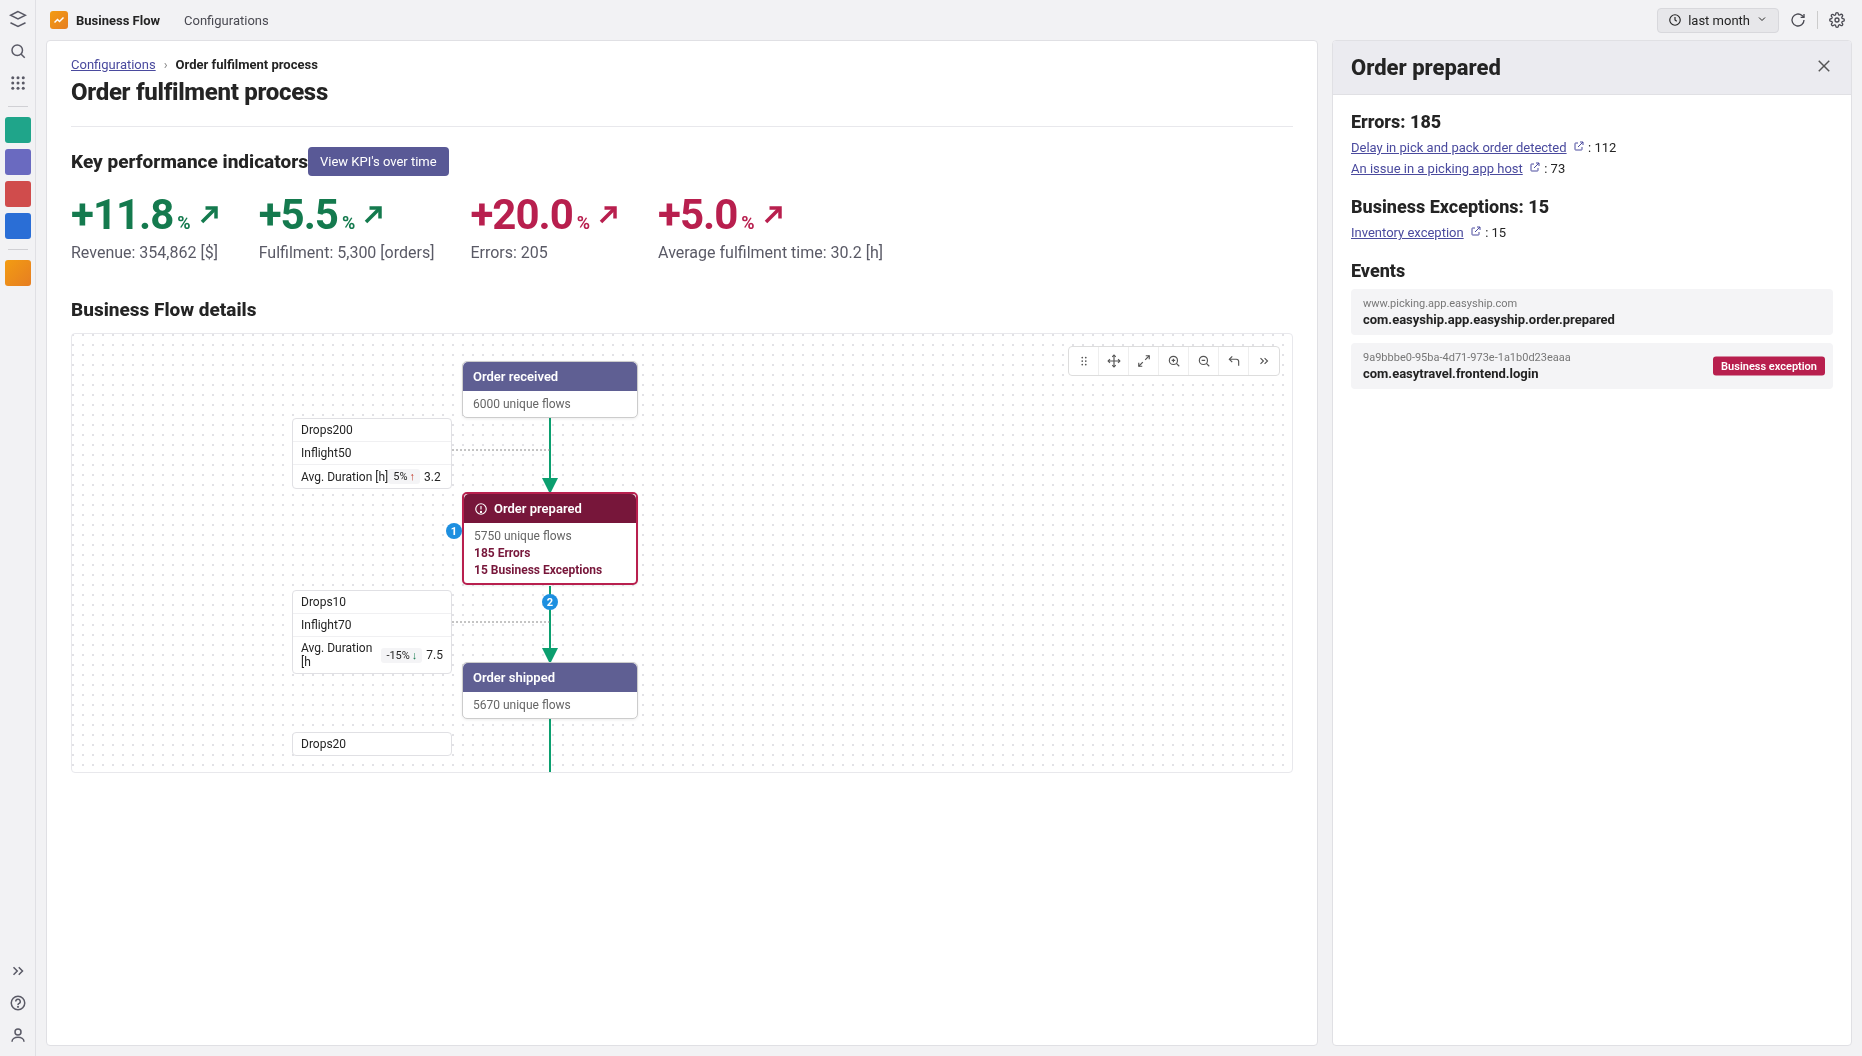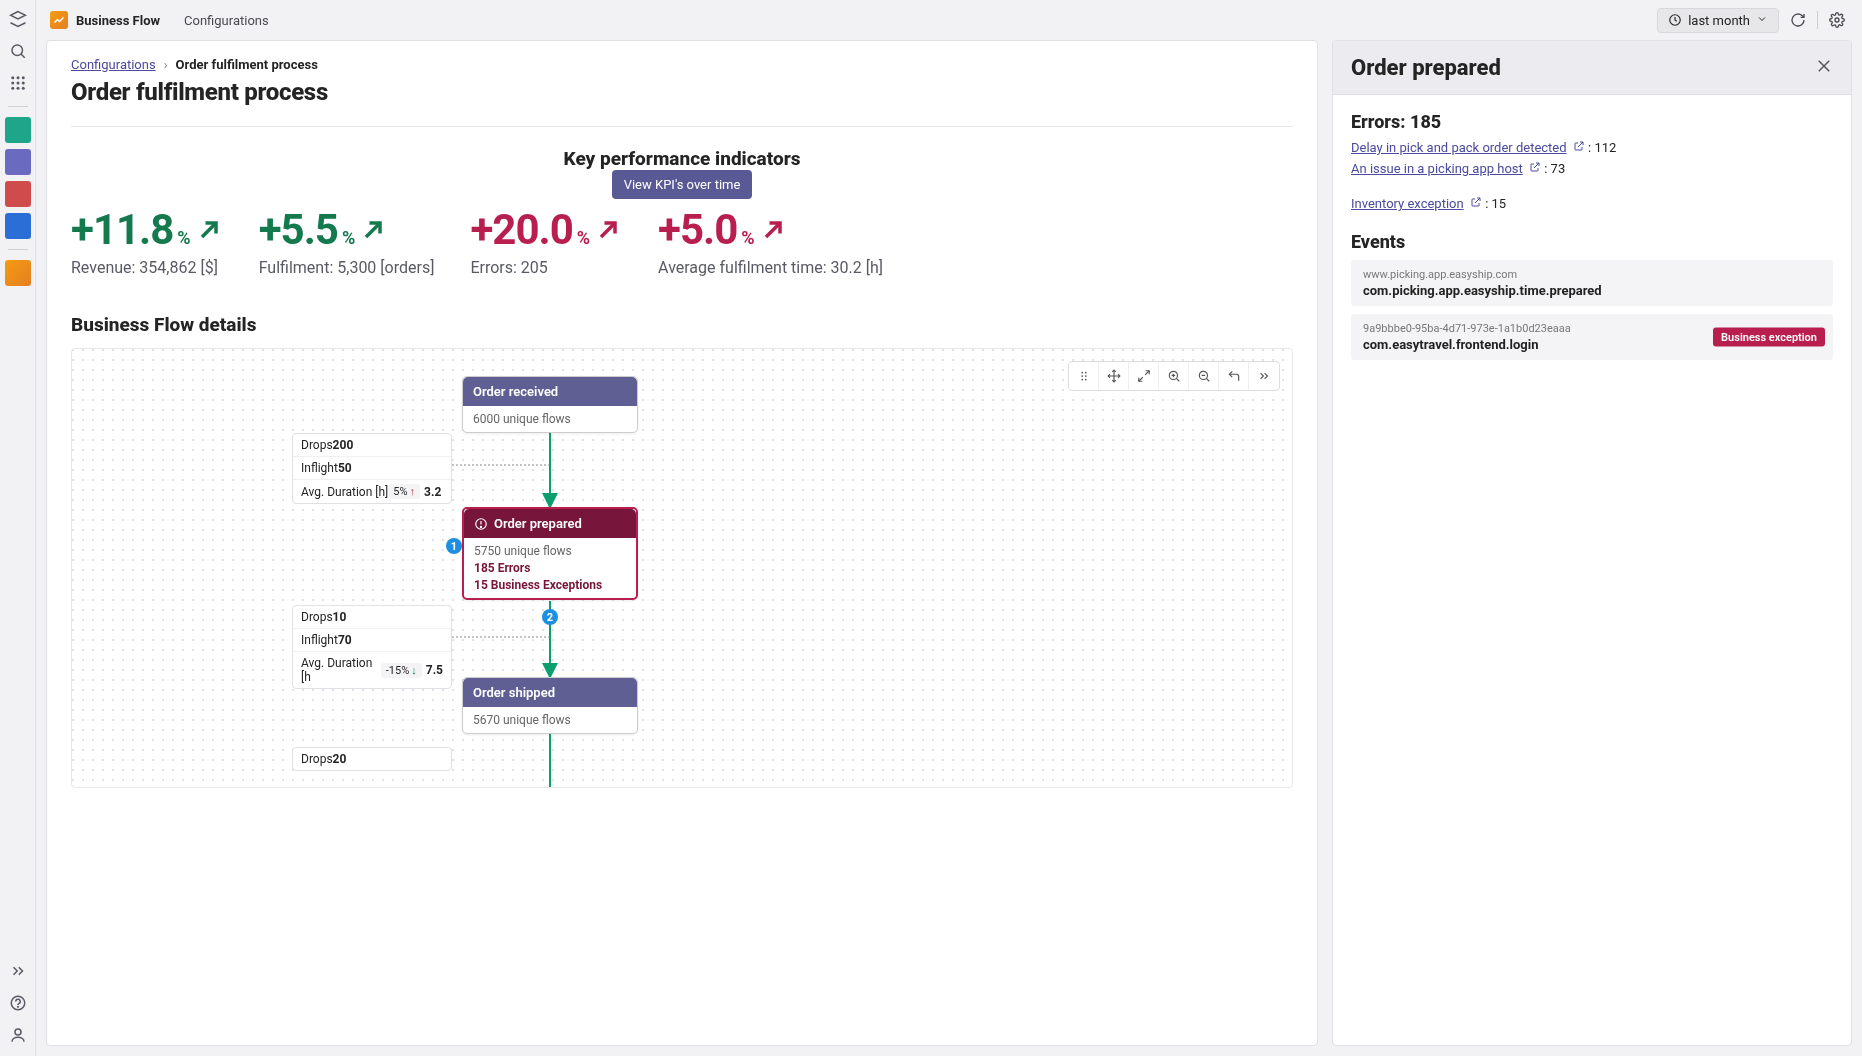--- a/index.html
+++ b/index.html
@@ -32,21 +32,21 @@
 
 
 .crumbs { font-size: 13px; display: flex; align-items: center; gap: 8px; margin-bottom: 6px; }
 .crumbs a { color: #4a4a9e; text-decoration: underline; cursor: pointer; }
 .crumbs .sep { color: #888; }
 .crumbs .cur { font-weight: 700; color: #242424; }
 .page-title { font-size: 24px; font-weight: 800; margin-bottom: 20px; letter-spacing: -0.3px; }
 .sect-divider { border: none; border-top: 1px solid #e8e8ec; margin: 0 0 20px 0; }
 
 
-.kpi-head { display: flex; align-items: center; margin-bottom: 6px; flex-direction: column; }
+.kpi-head { display: flex; align-items: center; margin-bottom: 14px; }
 .kpi-head h2 { font-size: 19px; font-weight: 800; }
 .btn-primary { background: #595996; color: #fff; border: none; border-radius: 4px; padding: 7px 12px; font-size: 13px; cursor: pointer; }
 .kpis { display: flex; gap: 36px; margin-bottom: 36px; flex-wrap: wrap; }
 .kpi { }
 .kpi-val { display: flex; align-items: baseline; gap: 4px; }
 .kbig { font-size: 42px; font-weight: 700; letter-spacing: -1px; }
 .kpct { font-size: 18px; font-weight: 700; }
 .karrow { width: 28px; height: 28px; }
 .kgood .kbig, .kgood .kpct { color: #147a4e; }
 .kbad .kbig, .kbad .kpct { color: #b81f4e; }
@@ -69,21 +69,21 @@
 .node-head { padding: 7px 10px; color: #fff; font-size: 13px; font-weight: 600; border-radius: 5px 5px 0 0; display:flex; align-items:center; gap:6px;}
 .node-head.purple { background: #5f5f93; }
 .node-head.red { background: #77163a; }
 .node-body { padding: 6px 10px; font-size: 12px; color: #666; }
 .node-body .err { color: #77163a; font-weight: 700; font-size: 12px; margin-top: 3px; }
 .node.sel { border: 2px solid #b81f4e; }
 
 .metrics { position: absolute; width: 160px; background: #fff; border: 1px solid #e0e0e4; border-radius: 4px; font-size: 12px; }
 .mrow { display: flex; justify-content: flex-start; align-items: center; padding: 4px 8px; border-bottom: 1px solid #f0f0f2; }
 .mrow:last-child { border-bottom: none; }
-.mrow .mv { font-weight: 700; }
+.mrow .mv { font-weight: 400; }
 .mbadge { background: #f4f4f6; border-radius: 3px; padding: 1px 5px; font-size: 11px; display: inline-flex; align-items: center; gap: 2px; }
 .mup { color: #c0392b; }
 .mdn { color: #147a4e; }
 
 .edge-badge { position: absolute; background: #1d8fe0; color: #fff; font-size: 11px; font-weight: 700; width: 16px; height: 16px; border-radius: 50%; display: flex; align-items: center; justify-content: center; }
 
 
 .rp-head { display: flex; align-items: center; justify-content: space-between; padding: 14px 18px; background: #ebebf0; border-bottom: 1px solid #e0e0e4; }
 .rp-head h2 { font-size: 22px; font-weight: 800; }
 .rp-close { cursor: pointer; color: #555; }
@@ -436,35 +436,36 @@
     <span>: 112</span></div>
               <div class="rp-link-row"><a>An issue in a picking app host</a>
     <svg class="ext" width="12" height="12" viewBox="0 0 24 24" fill="none" stroke="#4a4a9e" stroke-width="2">
                   <path d="M14 4h6v6"></path>
                   <path d="M20 4L10 14"></path>
                   <path d="M18 14v5a1 1 0 0 1-1 1H5a1 1 0 0 1-1-1V7a1 1 0 0 1 1-1h5"></path>
                 </svg>
     <span>: 73</span></div>
             </div>
           <div class="rp-space"></div>
+          <div class="rp-sect-title">Business Exceptions: 15</div>
           <div id="exc-links">
               <div class="rp-link-row"><a>Inventory exception</a>
     <svg class="ext" width="12" height="12" viewBox="0 0 24 24" fill="none" stroke="#4a4a9e" stroke-width="2">
                   <path d="M14 4h6v6"></path>
                   <path d="M20 4L10 14"></path>
                   <path d="M18 14v5a1 1 0 0 1-1 1H5a1 1 0 0 1-1-1V7a1 1 0 0 1 1-1h5"></path>
                 </svg>
     <span>: 15</span></div>
             </div>
           <div class="rp-space"></div>
           <div class="rp-sect-title">Events</div>
           <div id="events">
               <div class="event-card">
                 <div class="src">www.picking.app.easyship.com</div>
-    <div class="evt">com.picking.app.easyship.time.prepared</div>
+    <div class="evt">com.easyship.app.easyship.order.prepared</div>
     </div>
               <div class="event-card">
                 <div class="src">9a9bbbe0-95ba-4d71-973e-1a1b0d23eaaa</div>
     <div class="evt">com.easytravel.frontend.login</div>
     <div class="badge-ex">Business exception</div>
               </div>
             </div>
         </div>
       </div>
     </div>

